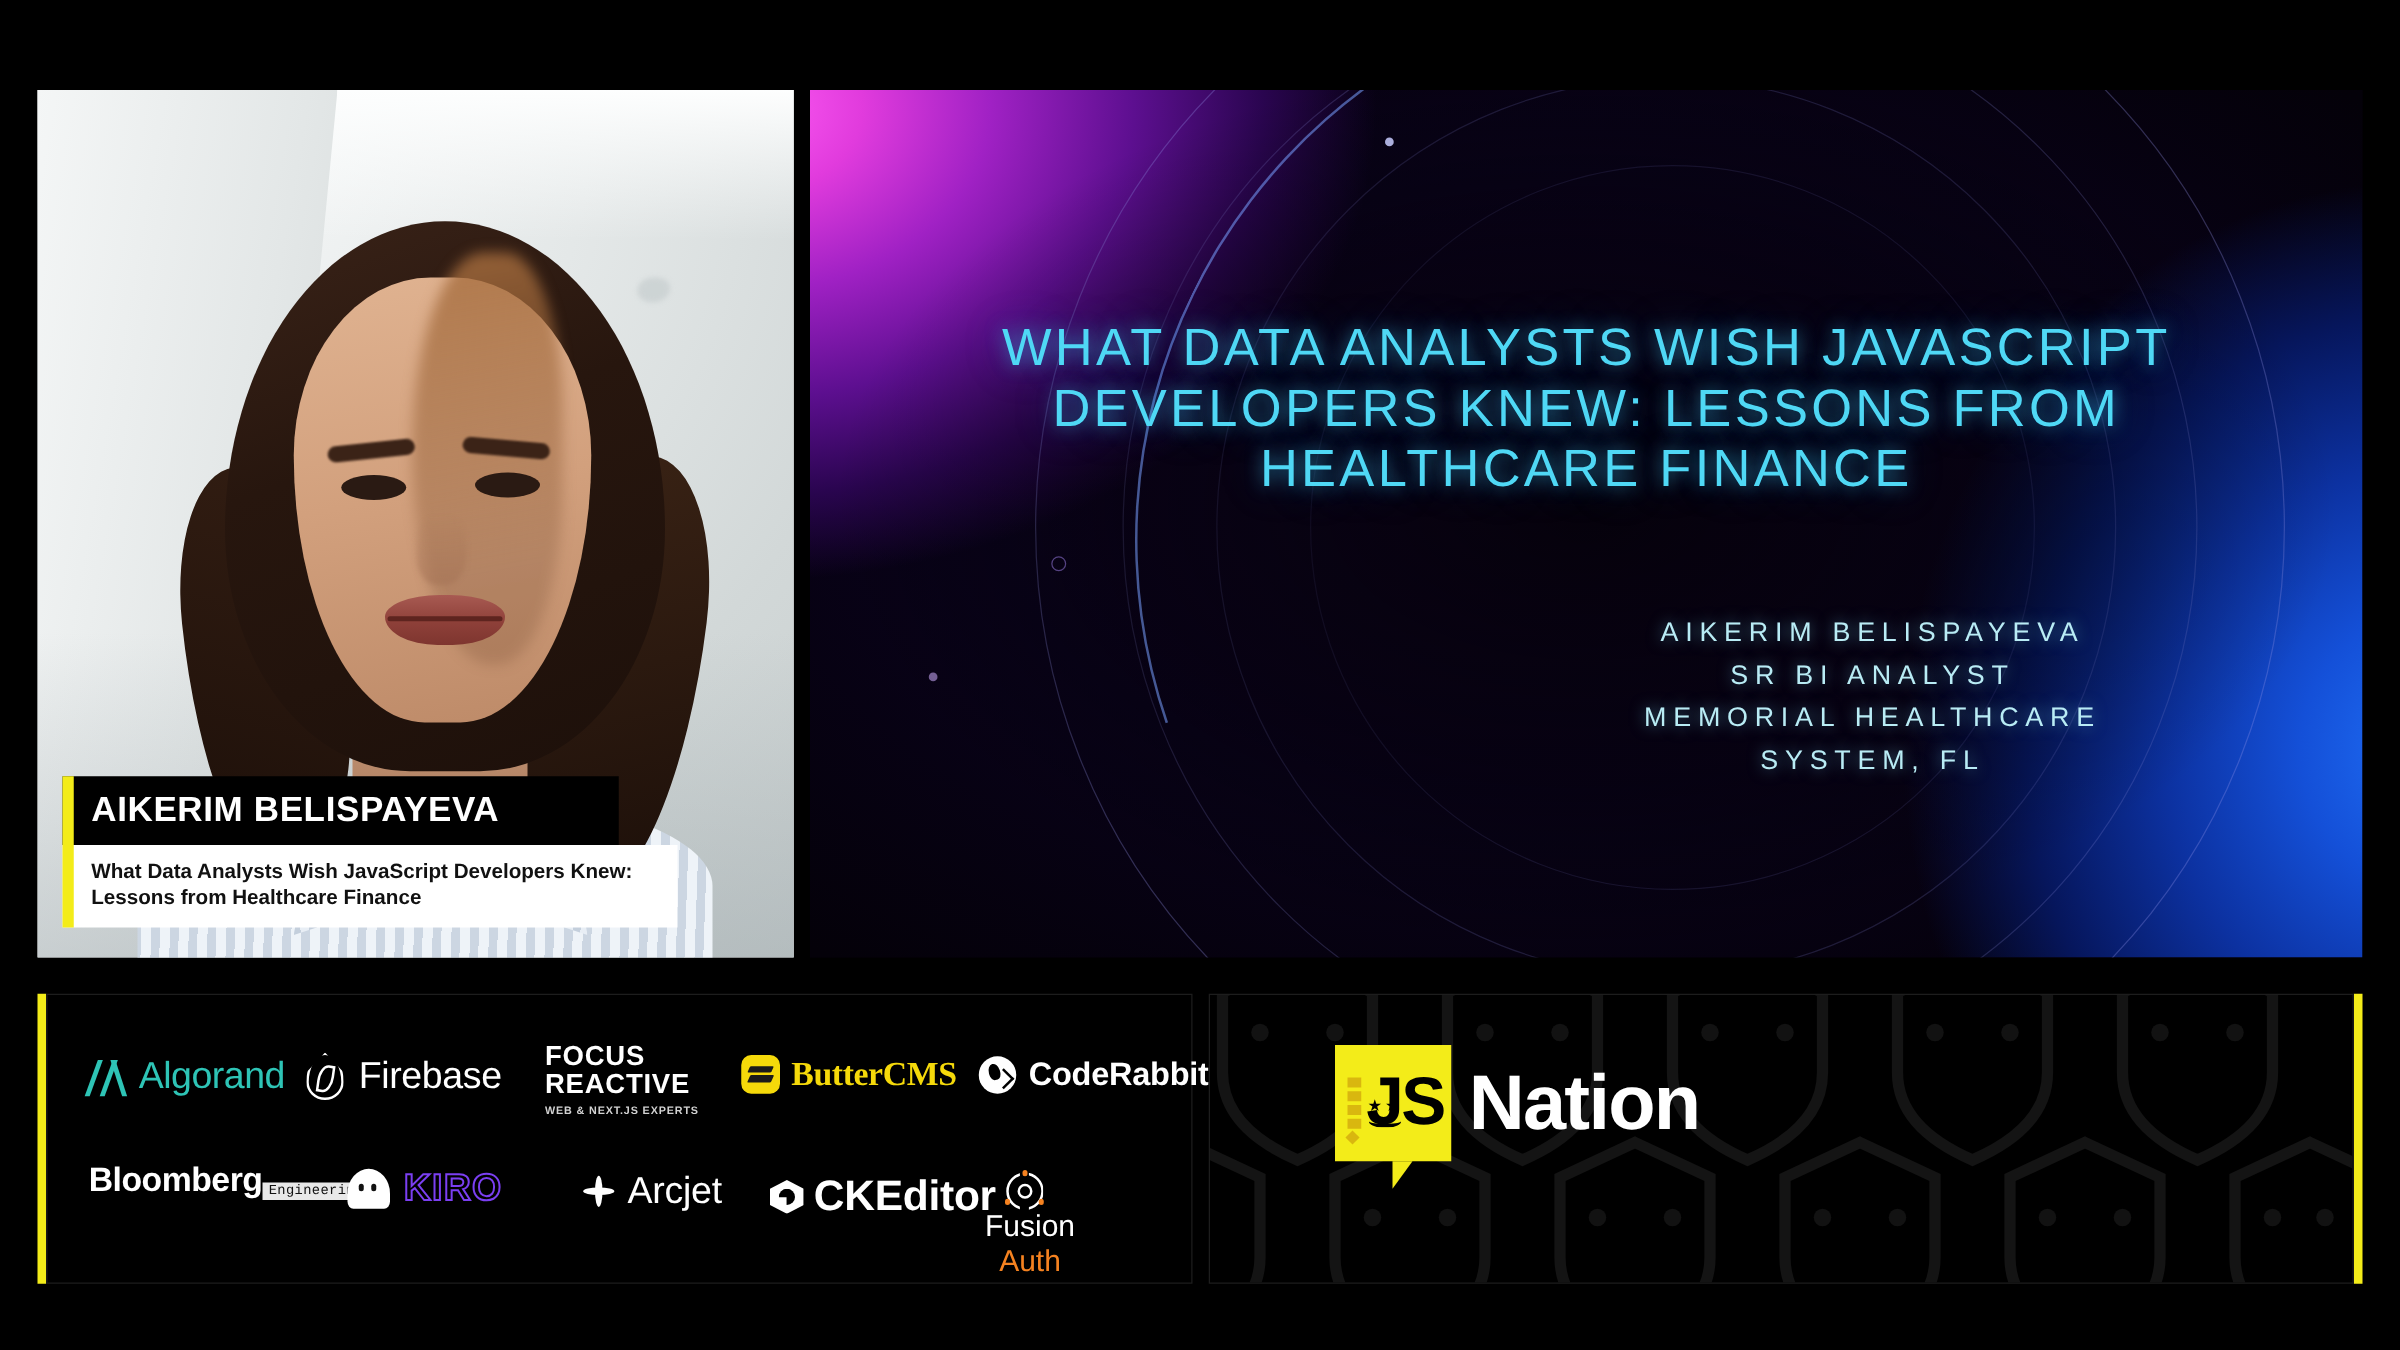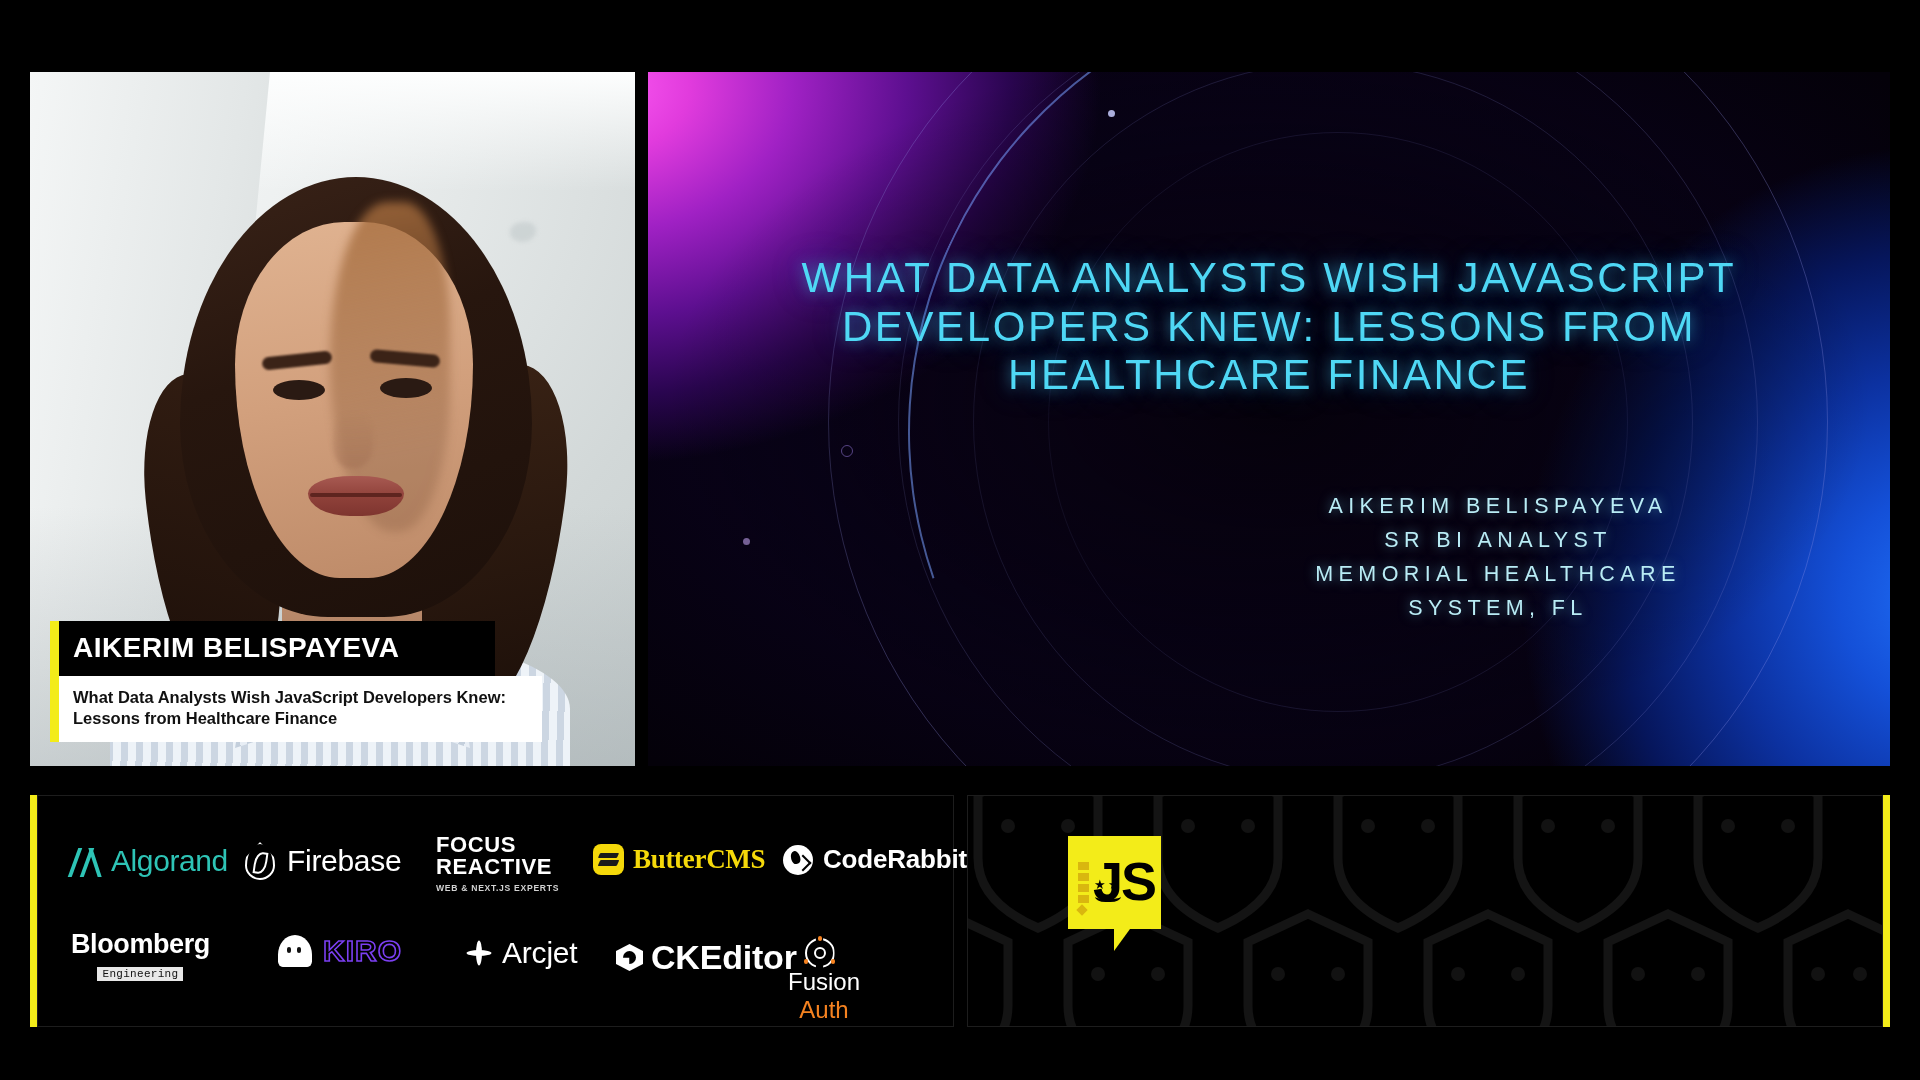--- a/index.html
+++ b/index.html
@@ -170,21 +170,21 @@
   .cr-mark { width:30px; height:30px; border-radius:50%; background:#fff; margin-right:10px;
              position:relative; }
   .cr-mark::before { content:""; position:absolute; left:8px; top:6px; width:9px; height:13px;
                      background:#000; border-radius:50% 50% 40% 40%; transform:rotate(-16deg); }
   .cr-mark::after { content:""; position:absolute; left:14px; top:12px; width:10px; height:10px;
                     border-top:2.4px solid #000; border-right:2.4px solid #000;
                     transform:rotate(45deg); }
   .cr-txt { font-size:26px; font-weight:700; letter-spacing:-.2px; }
 
   
-  .l-bloomberg { left:33px; top:133px; flex-direction:column; align-items:center; }
+  .l-bloomberg { left:33px; top:133px; flex-direction:row; align-items:flex-end; }
   .bl-txt { font-size:27px; font-weight:600; letter-spacing:-.4px; }
   .bl-eng { margin-top:7px; background:#e8e8e8; color:#111; font-size:11px; font-weight:500;
             padding:1px 5px; font-family:"Liberation Mono", monospace; letter-spacing:.3px; }
 
   .l-kiro { left:240px; top:138px; }
   .ki-ghost { width:34px; height:32px; background:#fff; margin-right:11px; position:relative;
               border-radius:50% 50% 14% 14% / 62% 62% 18% 18%; }
   .ki-ghost i { position:absolute; top:12px; width:4px; height:6px; background:#111; border-radius:2px; }
   .ki-ghost i:nth-child(1){ left:9px; }
   .ki-ghost i:nth-child(2){ left:19px; }
@@ -432,16 +432,17 @@
               <i></i>
           </span>
           <span class="jsn-face">
             <span class="st st1">★</span>
               <span class="st st2">★</span>
             <span class="sm"></span>
           </span>
           <span class="jsn-js">JS</span>
           <span class="jsn-tail"></span>
         </div>
+        <span class="jsn-txt">Nation</span>
       </div>
     </div>
   </div>
 </div>
 
 </body></html>

